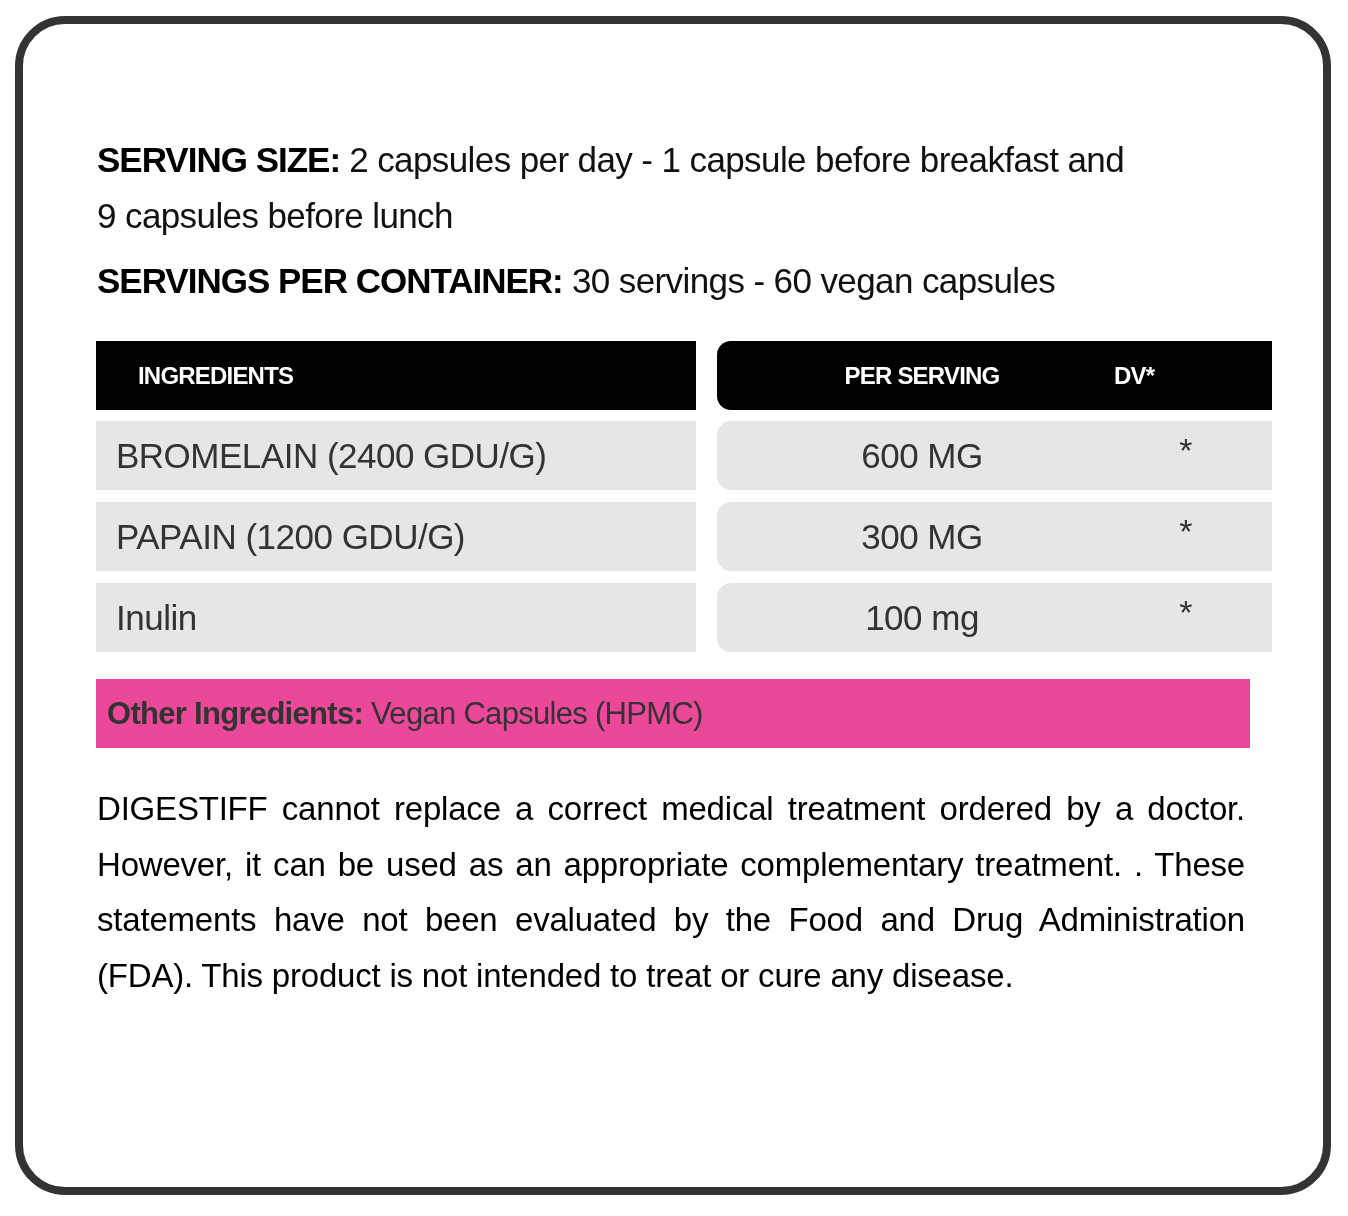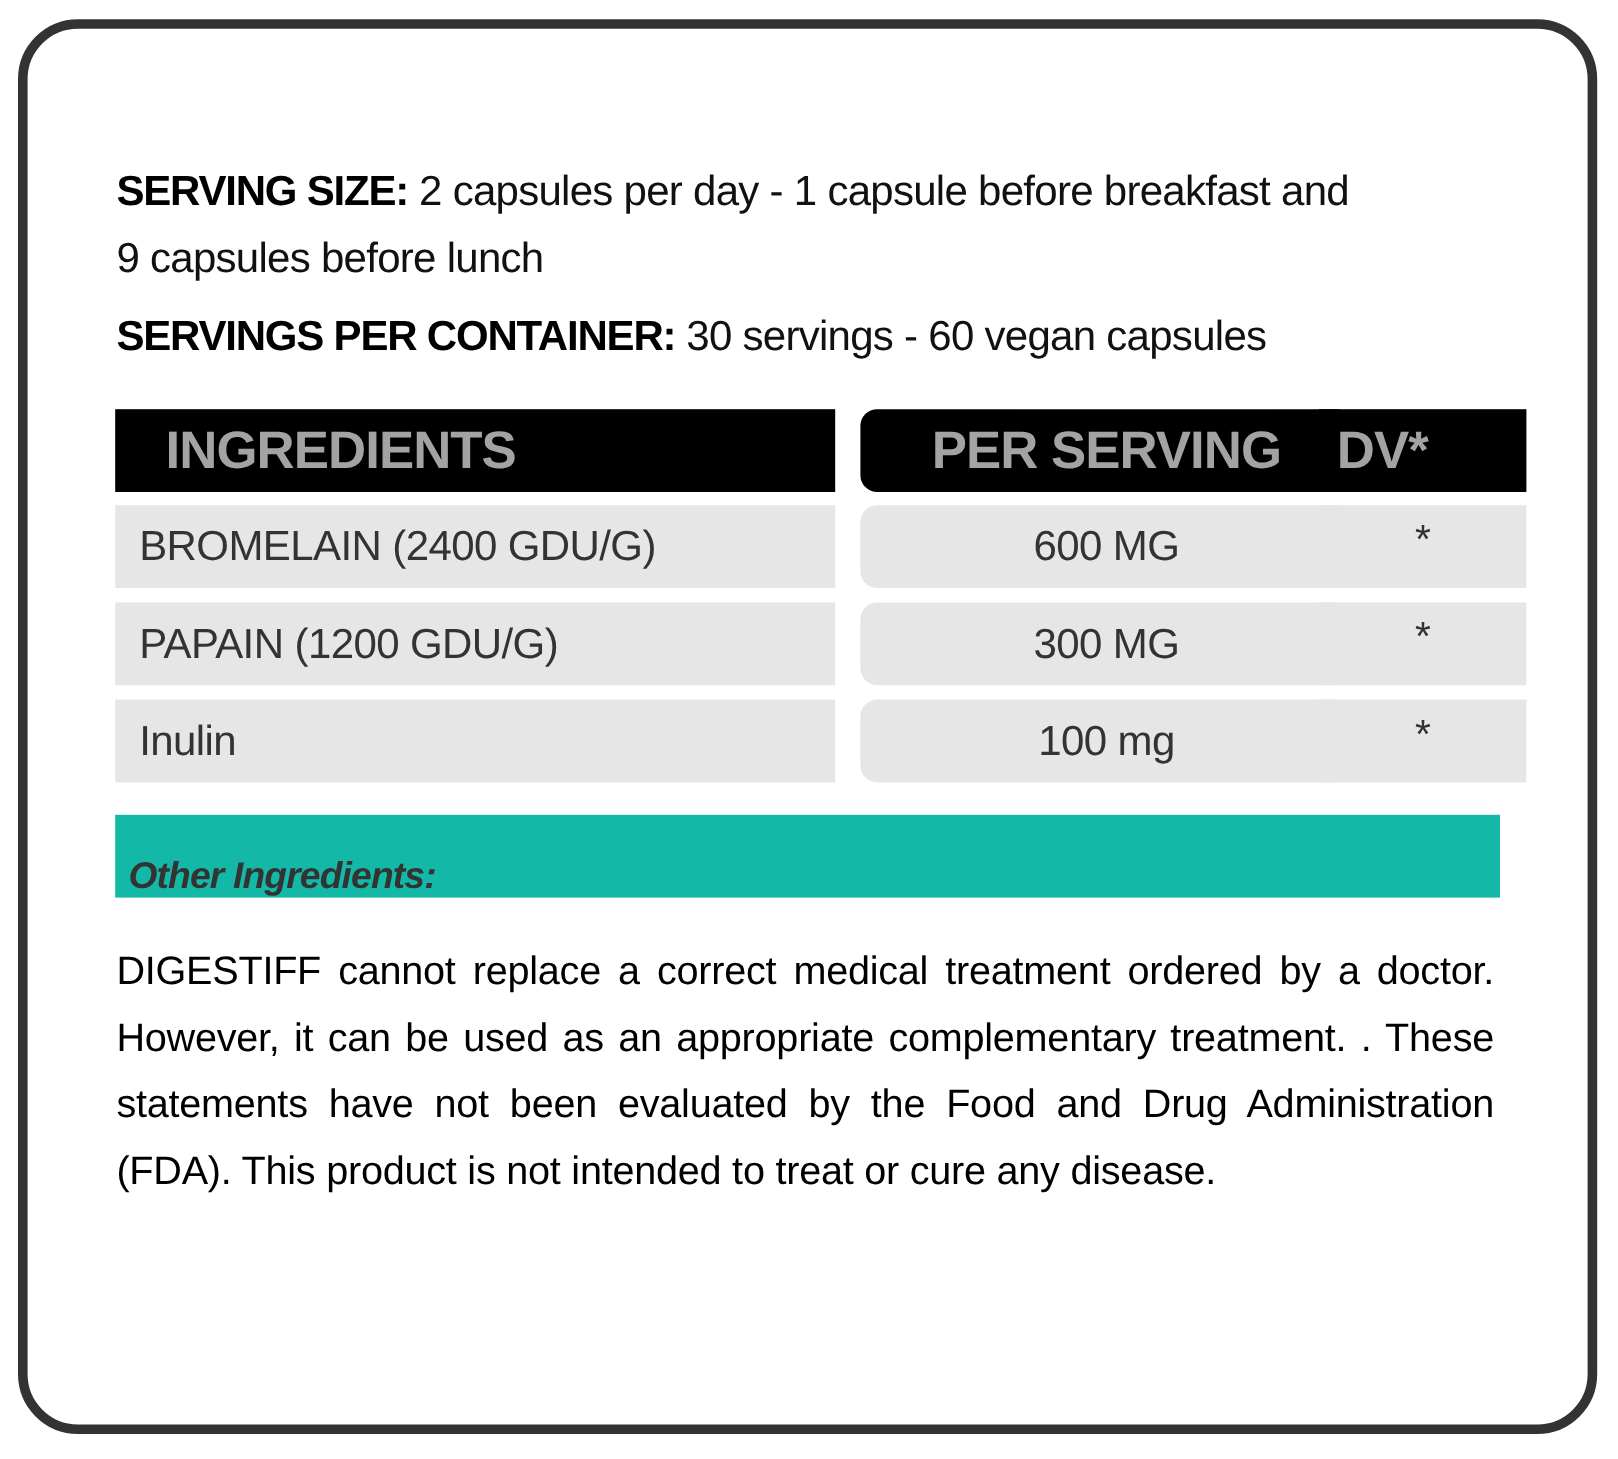--- a/index.html
+++ b/index.html
@@ -38,23 +38,23 @@
     .cell {
       position: absolute;
       height: 69px;
       display: flex;
       align-items: center;
       box-sizing: border-box;
       white-space: nowrap;
     }
     .head {
       background: #000;
-      color: #a3a3a3;
+      color: #ffffff;
       font-weight: bold;
-      font-size: 44px;
+      font-size: 24px;
       letter-spacing: -0.8px;
     }
     .row {
       background: #e6e6e6;
       color: #333;
       font-size: 35px;
       letter-spacing: -0.5px;
     }
     .col1 { left: 96px; width: 600px; padding-left: 42px; }
     .col2 { left: 717px; width: 410px; justify-content: center; border-radius: 14px; }
@@ -82,31 +82,30 @@
       font-weight: bold;
       font-size: 31px;
       letter-spacing: -0.9px;
       display: flex;
       align-items: center;
       padding-left: 7px;
       box-sizing: border-box;
       white-space: nowrap;
     }
     .footer-other {
-      background: #14b8a6;
+      background: #ec4899;
       color: #333;
       flex: 1;
       font-size: 31px;
       letter-spacing: -0.7px;
       display: flex;
-      align-items: flex-end;
+      align-items: center;
       padding-left: 11px;
       box-sizing: border-box;
       white-space: nowrap;
-      font-style: italic;
     }
     .footer-other b { font-weight: bold; margin-right: 8px; }
 
     .disclaimer {
       position: absolute;
       left: 97px;
       top: 781px;
       width: 1148px;
       font-size: 33px;
       line-height: 55.6px;
@@ -145,16 +144,17 @@
   <div class="cell row col1 r3">Inulin</div>
   <div class="cell row col2 r3">100 mg</div>
   <div class="cell row col3 r3">
       <span class="dv-star">*</span>
     </div>
 </div>
 
 <div class="footer-bar">
   <div class="footer-other">
       <b>Other Ingredients:</b>
+      <span>Vegan Capsules (HPMC)</span>
     </div>
 </div>
 
 <div class="disclaimer"><b>DIGESTIFF</b><span> cannot replace a correct medical treatment ordered by a doctor. However, it can be used as an appropriate complementary treatment. . These statements have not been evaluated by the Food and Drug Administration (FDA). This product is not intended to treat or cure any disease.</span></div>
 
 </body></html>

